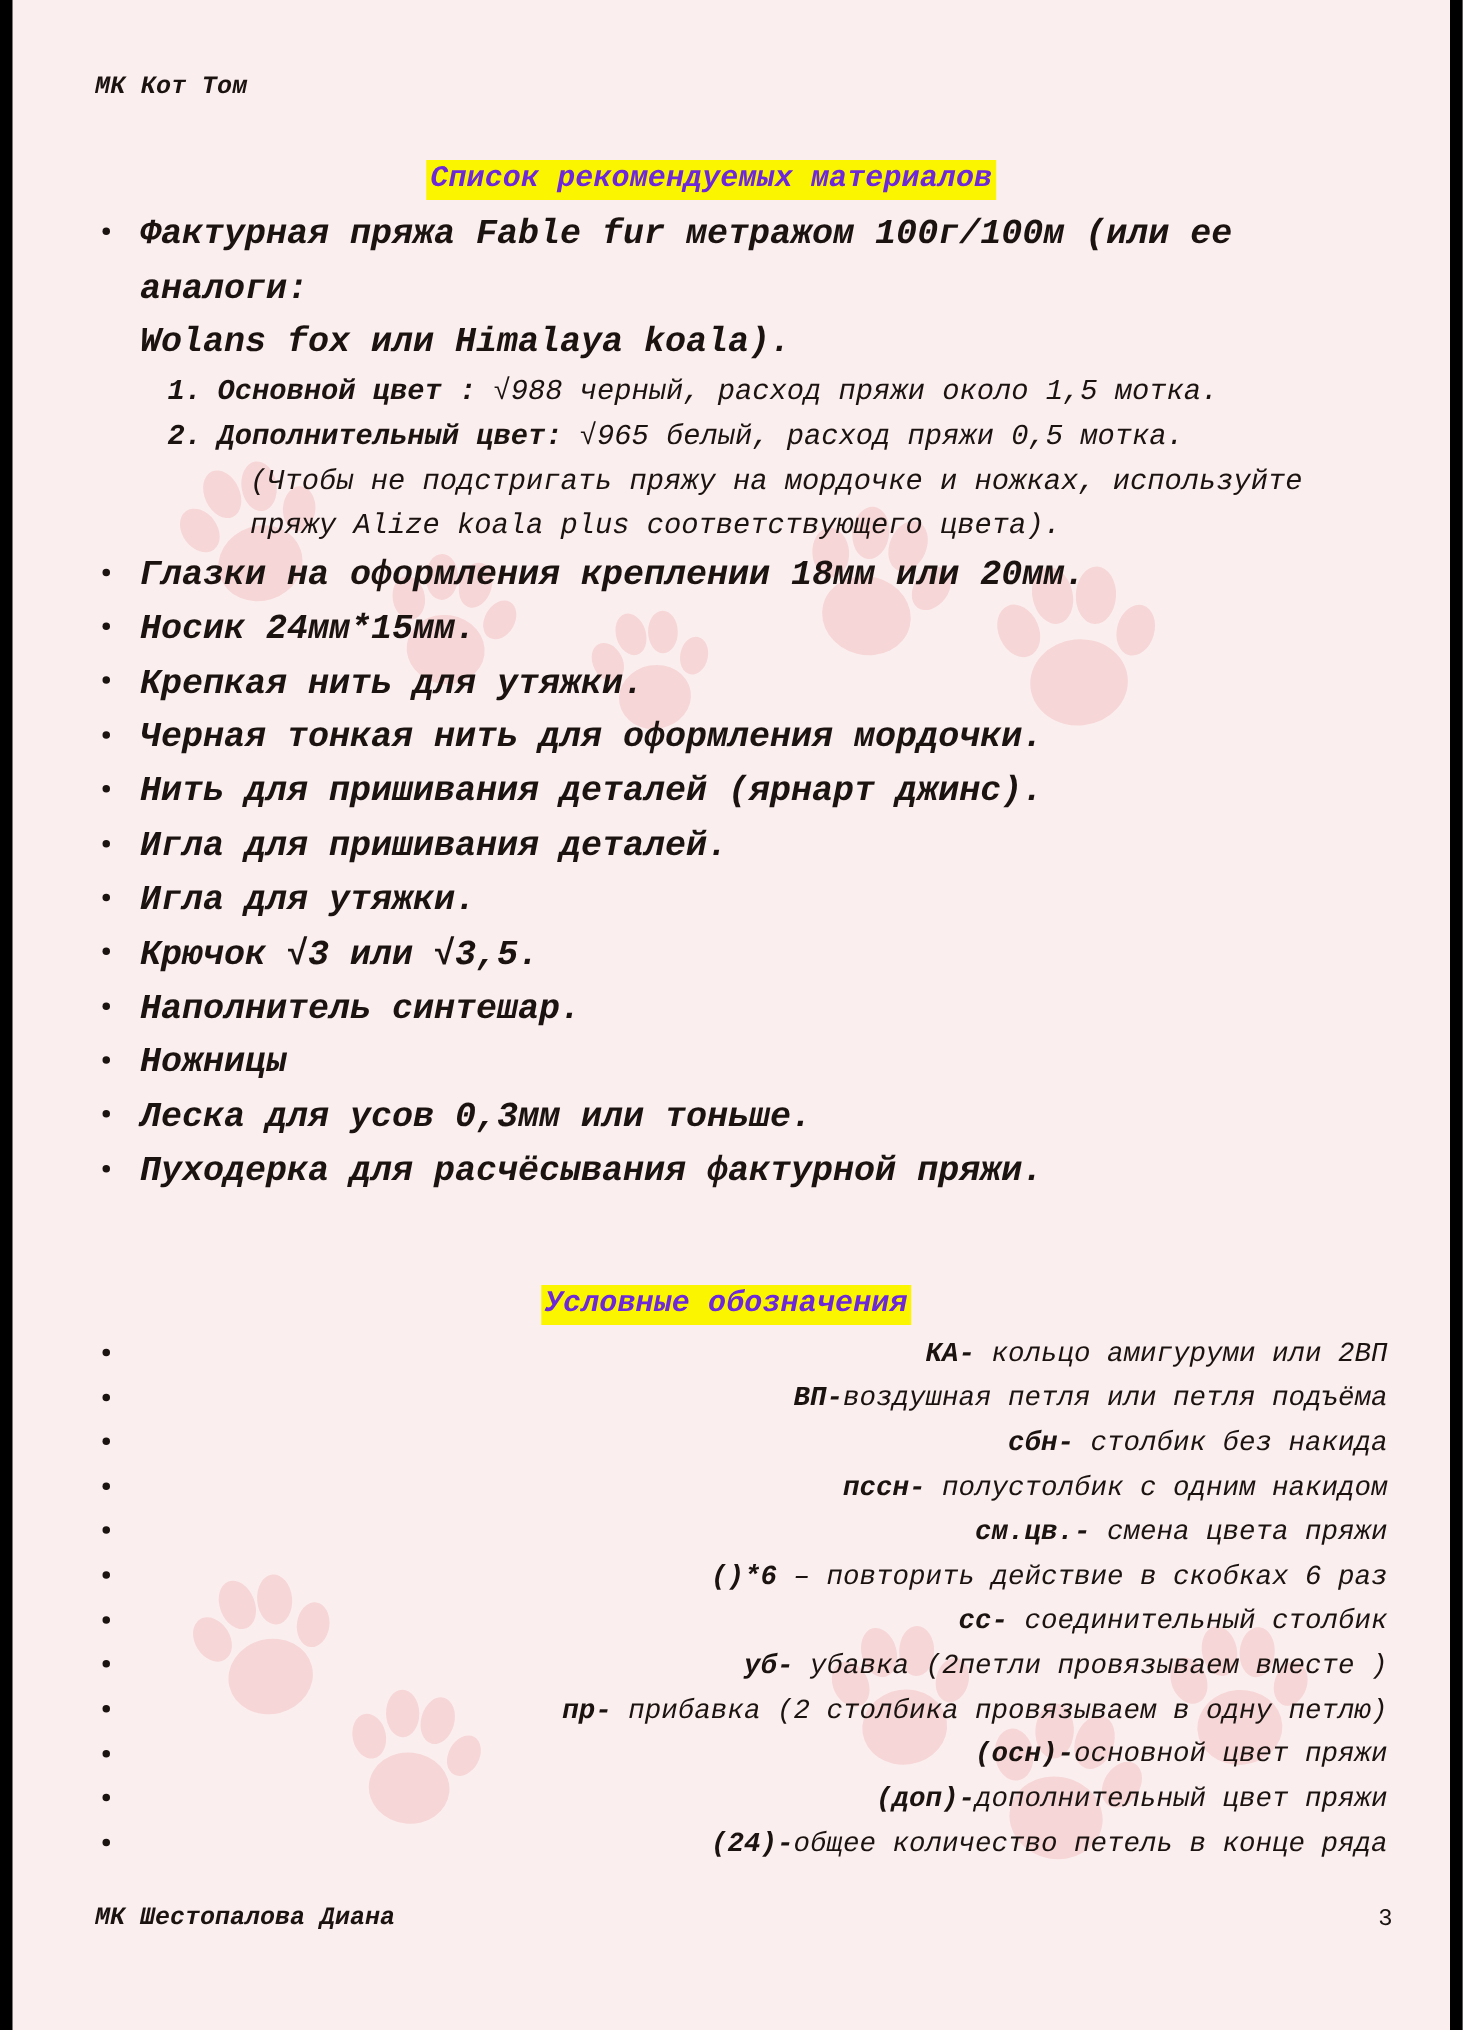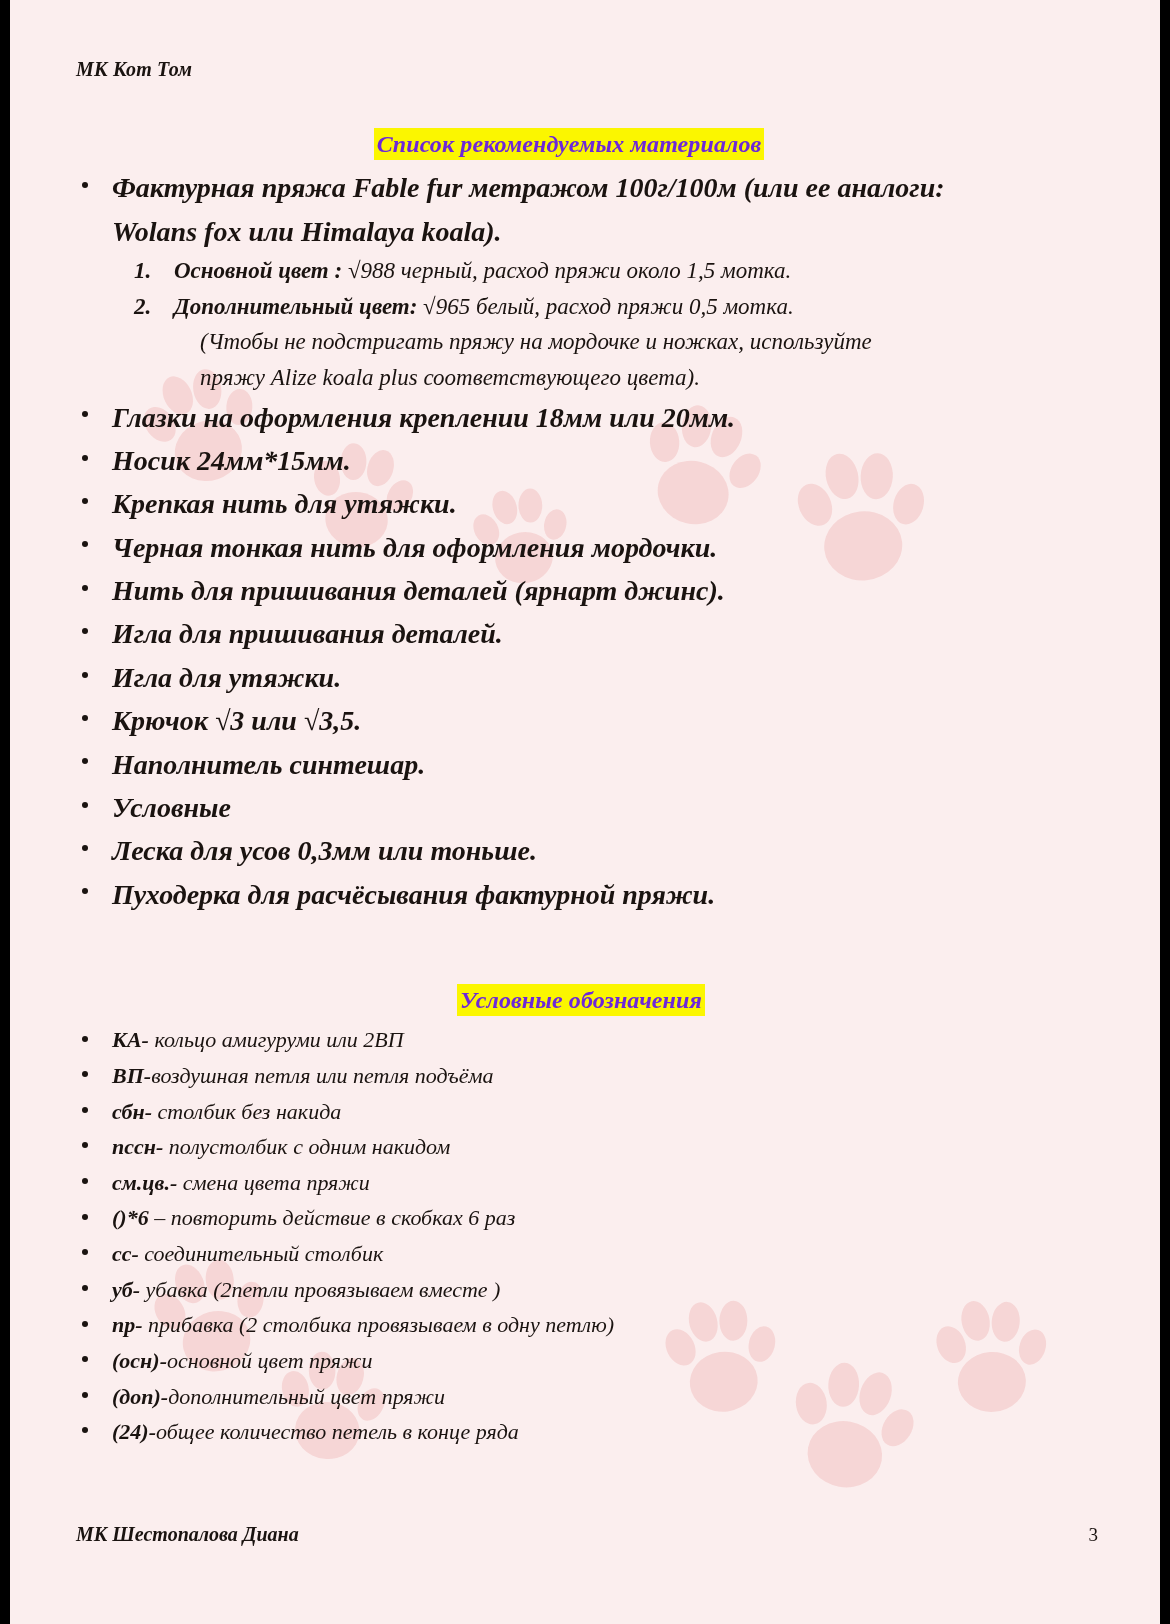--- a/index.html
+++ b/index.html
@@ -6,21 +6,21 @@
     margin: 0;
     padding: 0;
     background: #000;
   }
   .page {
     position: relative;
     width: 1170px;
     height: 1624px;
     background: #fbeeee;
     overflow: hidden;
-    font-family: Liberation Serif, serif;
+    font-family: Liberation Mono, monospace;
     color: #1a1310;
     box-sizing: border-box;
   }
   
   .gutter {
     position: absolute;
     top: 0;
     bottom: 0;
     width: 10px;
     background: #000;
@@ -132,20 +132,21 @@
     font-style: italic;
     font-weight: normal;
     line-height: 1.55;
   }
 
   
   ul.abbr {
     list-style: none;
     margin: 0;
     padding: 0;
+    text-align: right;
   }
   ul.abbr > li {
     position: relative;
     padding-left: 42px;
     font-size: 22px;
     font-style: italic;
     font-weight: normal;
     line-height: 1.62;
   }
   ul.abbr > li > .dot {
@@ -159,21 +160,21 @@
   }
   ul.abbr > li .term {
     font-weight: bold;
   }
 
   .gap-sections { height: 68px; }
 
   .doc-footer {
     position: absolute;
     left: 76px;
-    right: 72px;
+    right: 56px;
     bottom: 78px;
     display: flex;
     align-items: flex-end;
     justify-content: space-between;
     font-size: 20px;
     font-weight: bold;
     font-style: italic;
     z-index: 6;
     margin-top: 37px;
   }
@@ -337,21 +338,21 @@
     <ul class="bullets">
       <li><span class="dot"></span><span>Глазки на оформления креплении 18мм или 20мм.</span></li>
       <li><span class="dot"></span><span>Носик 24мм*15мм.</span></li>
       <li><span class="dot"></span><span>Крепкая нить для утяжки.</span></li>
       <li><span class="dot"></span><span>Черная тонкая нить для оформления мордочки.</span></li>
       <li><span class="dot"></span><span>Нить для пришивания деталей (ярнарт джинс).</span></li>
       <li><span class="dot"></span><span> Игла для пришивания деталей.</span></li>
       <li><span class="dot"></span><span>Игла для утяжки.</span></li>
       <li><span class="dot"></span><span>Крючок √3 или √3,5.</span></li>
       <li><span class="dot"></span><span>Наполнитель синтешар.</span></li>
-      <li><span class="dot"></span><span>Условные</span></li>
+      <li><span class="dot"></span><span>Ножницы</span></li>
       <li><span class="dot"></span><span>Леска для усов 0,3мм или тоньше.</span></li>
       <li><span class="dot"></span><span>Пуходерка для расчёсывания фактурной пряжи.</span></li>
     </ul>
 
     <div class="gap-sections"></div>
 
     <div class="section-title title-row-2">
       <span class="hl">Условные обозначения</span>
     </div>
 

